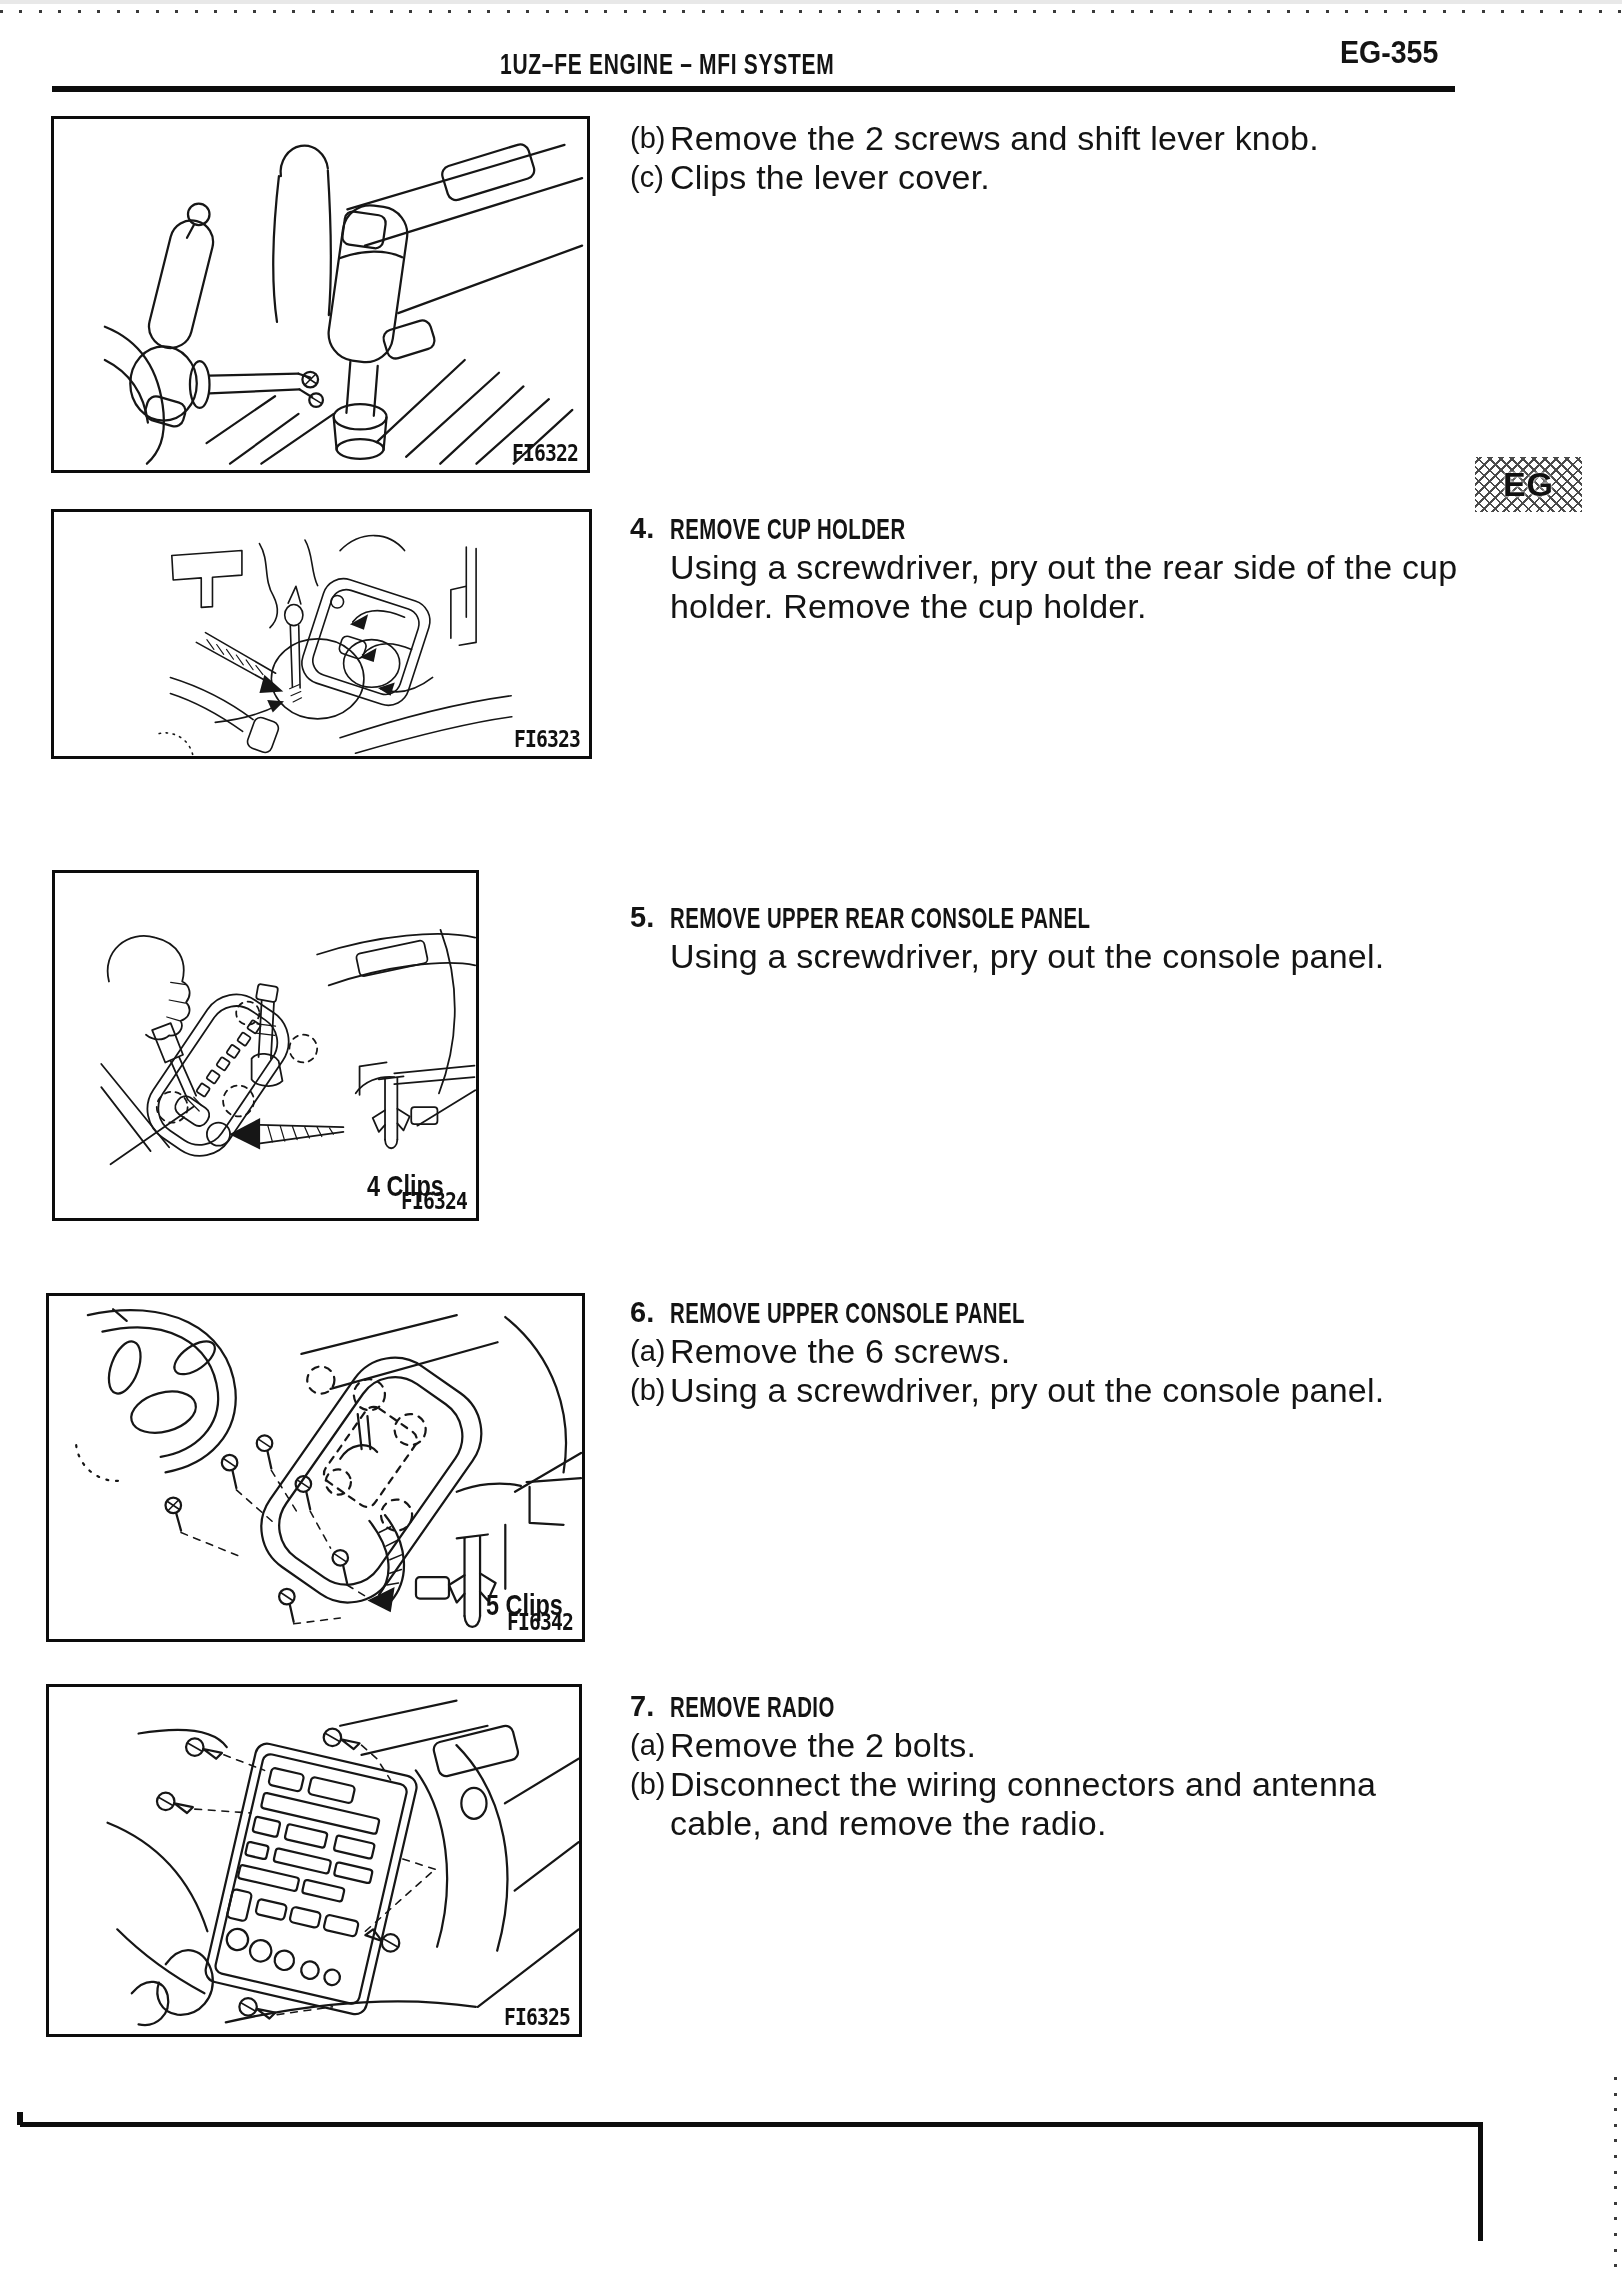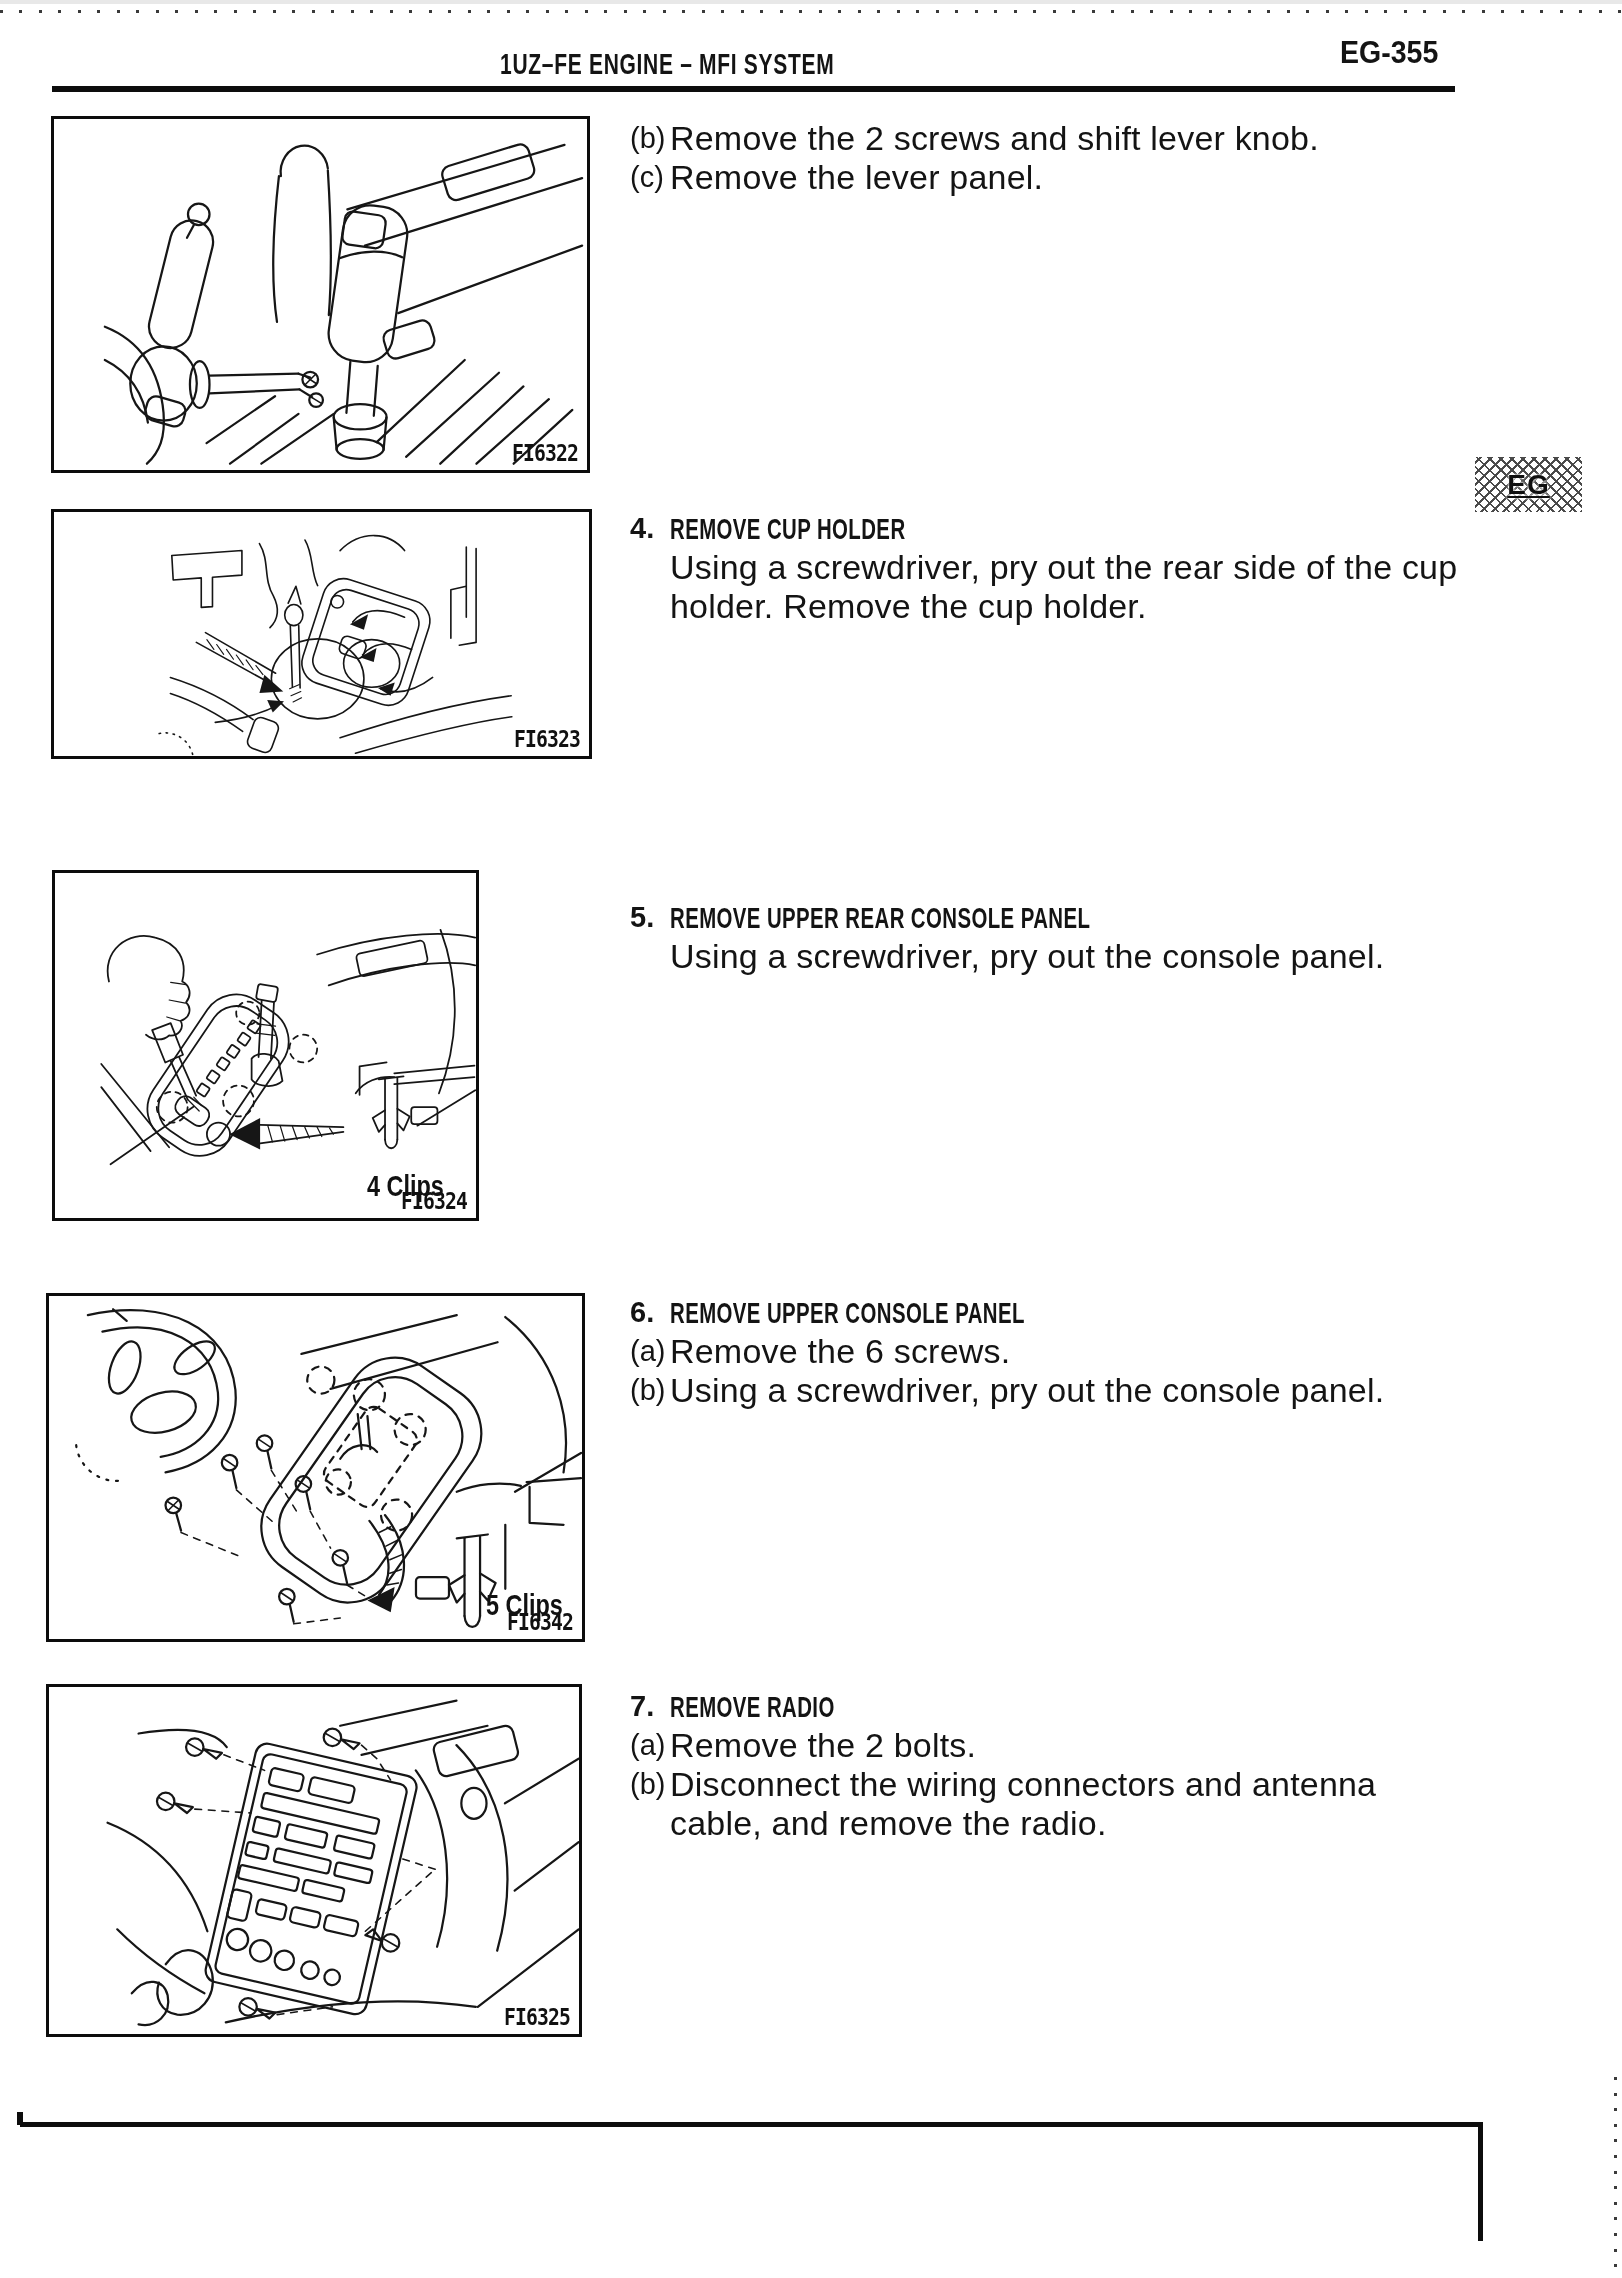--- a/index.html
+++ b/index.html
@@ -30,23 +30,22 @@
   
   .eg-tab {
     position:absolute; left:1475px; top:453px; width:107px; height:55px;
     background-color:#fff;
     background-image:
       repeating-linear-gradient(45deg,#4a4a4a 0 2px,transparent 2px 7.8px),
       repeating-linear-gradient(-45deg,#4a4a4a 0 2px,transparent 2px 7.8px);
     display:flex; align-items:center; justify-content:center;
   }
   .eg-tab span {
-    font-size:28px; font-weight:700; color:#101010; letter-spacing:1px;
+    font-size:34px; font-weight:700; color:#101010; letter-spacing:1px;
     text-shadow:0 0 2.9px #ffffff,0 0 2.9px #ffffff;
-    text-decoration:underline;
   }
   
   .fig { position:absolute; border:3.9px solid #0c0c0c; background:#fff; }
   .fig svg { position:absolute; left:0; top:0; width:100%; height:100%; }
   .fig .code {
     position:absolute; right:8.8px; bottom:3.9px; font-family:"DejaVu Sans Mono",monospace;
     font-size:22.4px; font-weight:700; letter-spacing:-1px; transform:scaleX(0.88);
     transform-origin:right center; color:#111;
   }
   .fig .annot {
@@ -406,21 +405,21 @@
     <span class="code">FI6325</span>
   </div>
 
   <div class="step" style="top:115px;">
     <div class="row">
       <span class="lbl">(b)</span>
       <span class="txt">Remove the 2 screws and shift lever knob.</span>
     </div>
     <div class="row">
       <span class="lbl">(c)</span>
-      <span class="txt">Remove the lever panel.</span>
+      <span class="txt">Clips the lever cover.</span>
     </div>
   </div>
 
   <div class="step" style="top:505px;">
     <div class="row">
       <span class="num">4.</span>
       <span class="ttl">REMOVE CUP HOLDER</span>
     </div>
     <div class="row">
       <span class="lbl"></span>

